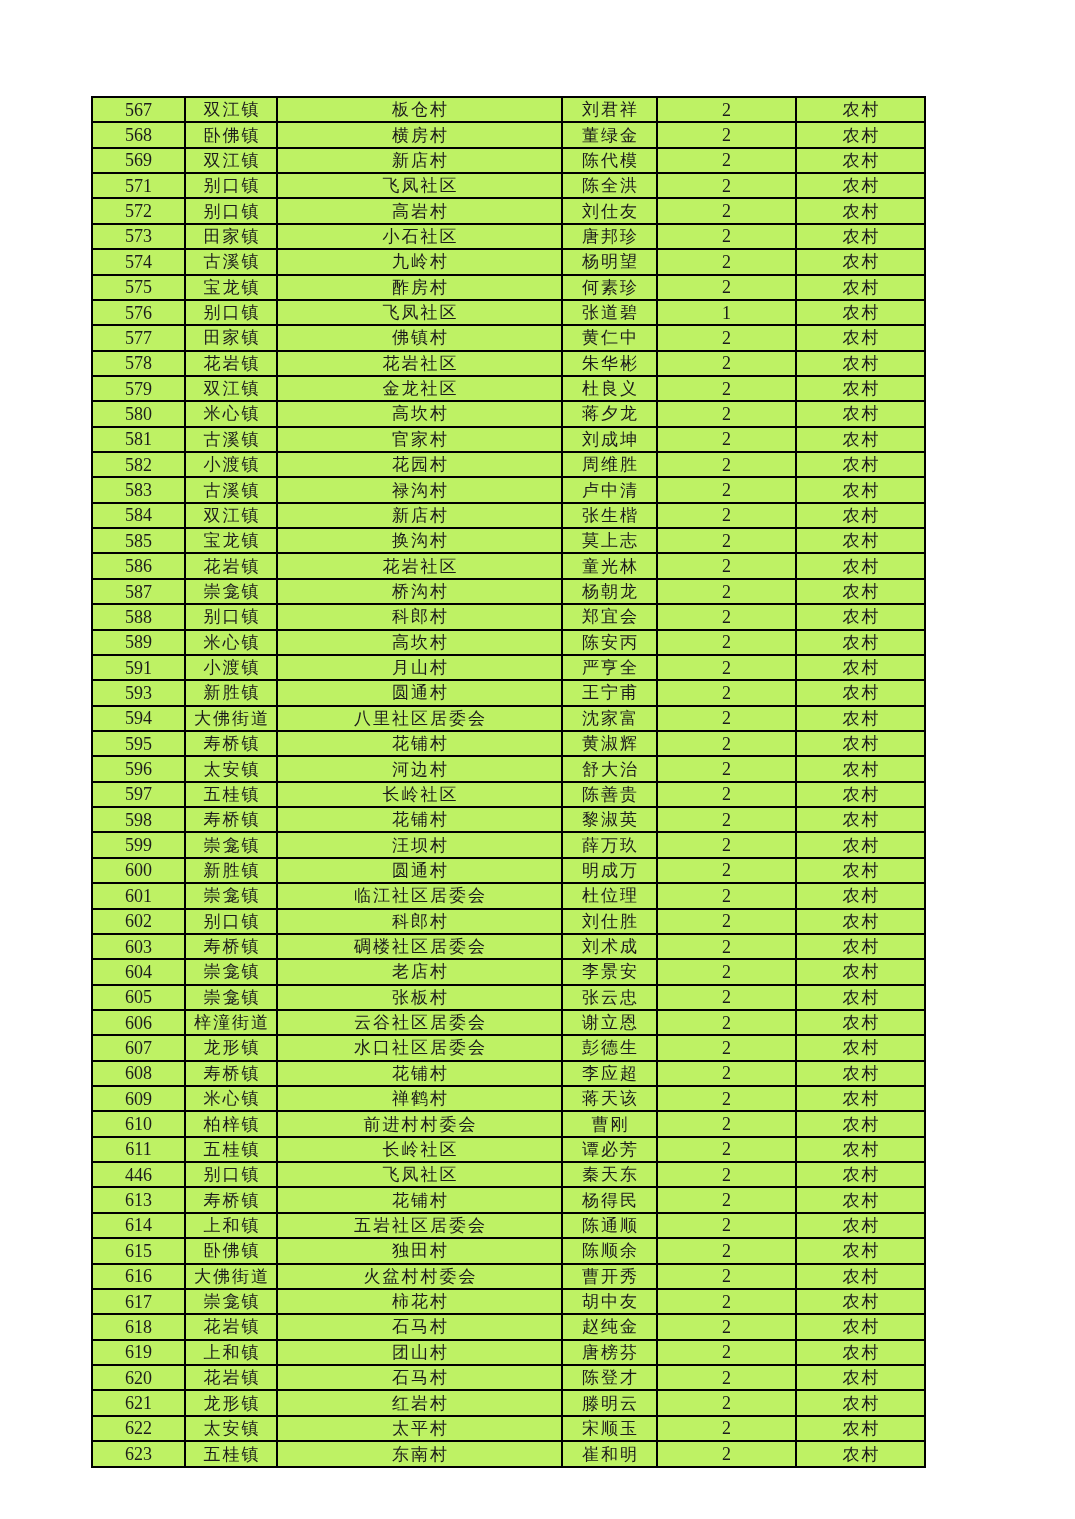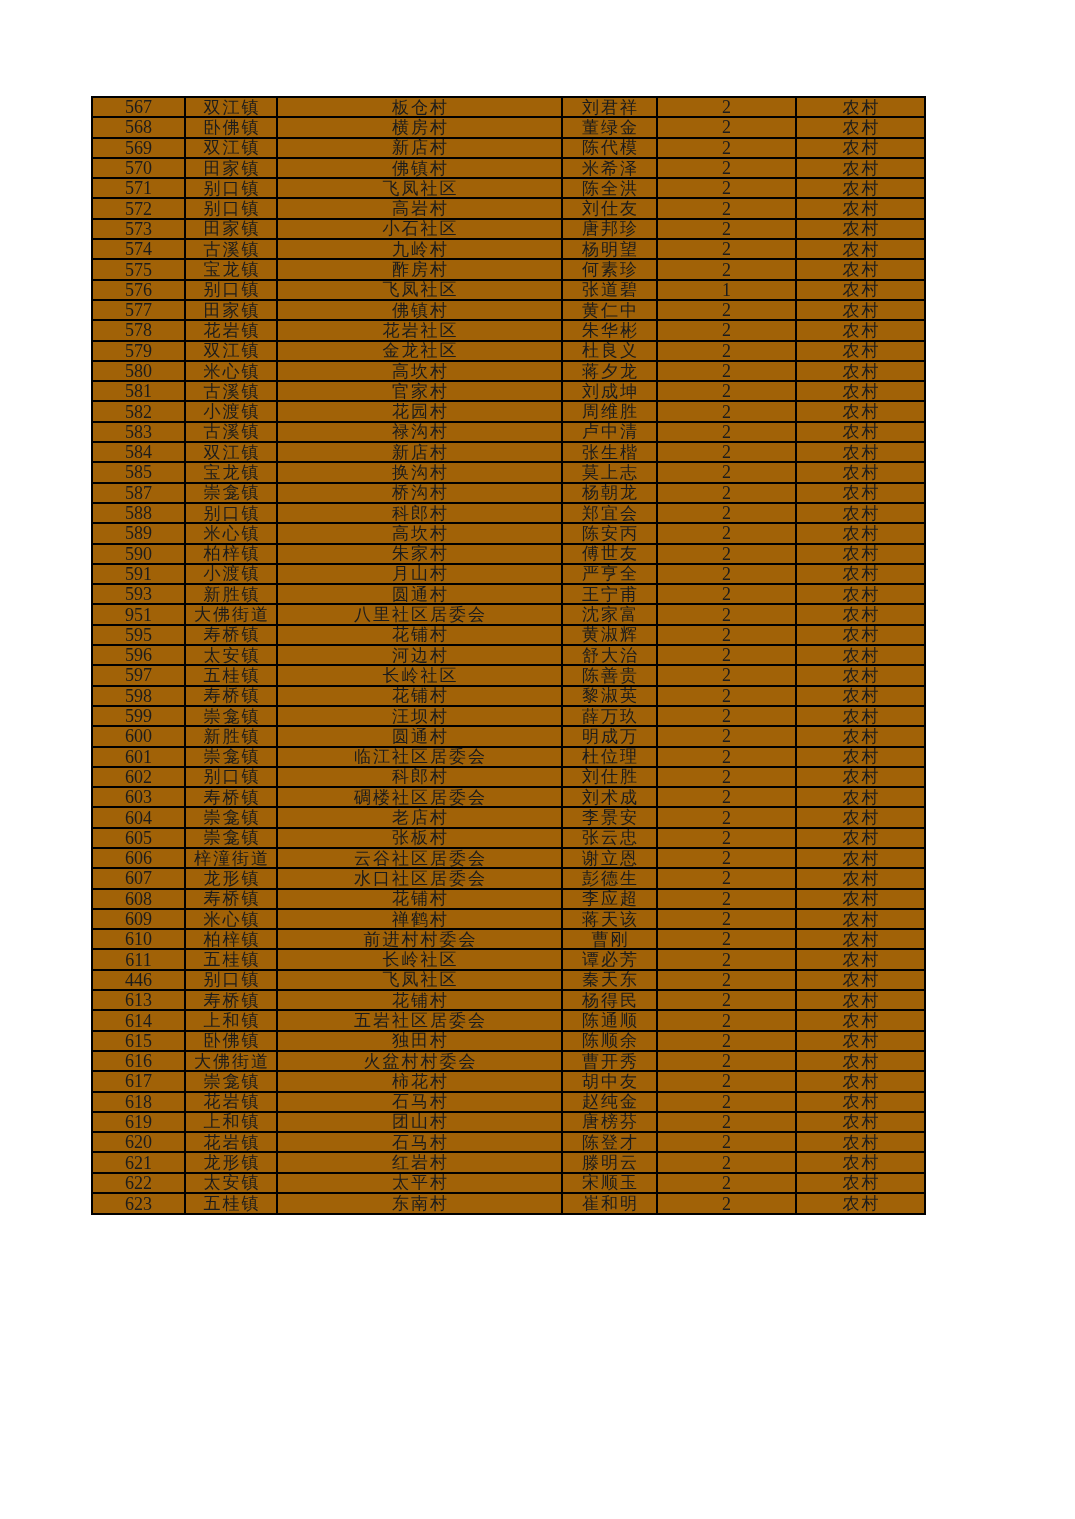--- a/index.html
+++ b/index.html
@@ -16,22 +16,22 @@
   }
   .sheet {
     position: absolute;
     left: 91px;
     top: 96px;
   }
   table.roster {
     border-collapse: collapse;
     table-layout: fixed;
     width: 833px;
-    height: 1119px;
-    background: #a16207;
+    height: 1372px;
+    background: #bef264;
   }
   table.roster td {
     border: 2px solid #000000;
     padding: 0;
     margin: 0;
     text-align: center;
     vertical-align: middle;
     font-size: 17px;
     line-height: 1;
     white-space: nowrap;
@@ -79,28 +79,20 @@
         </tr>
         <tr>
           <td class="num">569</td>
           <td class="cjk">双江镇</td>
           <td class="cjk">新店村</td>
           <td class="cjk">陈代模</td>
           <td class="num">2</td>
           <td class="cjk">农村</td>
         </tr>
         <tr>
-          <td class="num">570</td>
-          <td class="cjk">田家镇</td>
-          <td class="cjk">佛镇村</td>
-          <td class="cjk">米希泽</td>
-          <td class="num">2</td>
-          <td class="cjk">农村</td>
-        </tr>
-        <tr>
           <td class="num">571</td>
           <td class="cjk">别口镇</td>
           <td class="cjk">飞凤社区</td>
           <td class="cjk">陈全洪</td>
           <td class="num">2</td>
           <td class="cjk">农村</td>
         </tr>
         <tr>
           <td class="num">572</td>
           <td class="cjk">别口镇</td>
@@ -207,20 +199,28 @@
         </tr>
         <tr>
           <td class="num">585</td>
           <td class="cjk">宝龙镇</td>
           <td class="cjk">换沟村</td>
           <td class="cjk">莫上志</td>
           <td class="num">2</td>
           <td class="cjk">农村</td>
         </tr>
         <tr>
+          <td class="num">586</td>
+          <td class="cjk">花岩镇</td>
+          <td class="cjk">花岩社区</td>
+          <td class="cjk">童光林</td>
+          <td class="num">2</td>
+          <td class="cjk">农村</td>
+        </tr>
+        <tr>
           <td class="num">587</td>
           <td class="cjk">崇龛镇</td>
           <td class="cjk">桥沟村</td>
           <td class="cjk">杨朝龙</td>
           <td class="num">2</td>
           <td class="cjk">农村</td>
         </tr>
         <tr>
           <td class="num">588</td>
           <td class="cjk">别口镇</td>
@@ -231,45 +231,37 @@
         </tr>
         <tr>
           <td class="num">589</td>
           <td class="cjk">米心镇</td>
           <td class="cjk">高坎村</td>
           <td class="cjk">陈安丙</td>
           <td class="num">2</td>
           <td class="cjk">农村</td>
         </tr>
         <tr>
-          <td class="num">590</td>
-          <td class="cjk">柏梓镇</td>
-          <td class="cjk">朱家村</td>
-          <td class="cjk">傅世友</td>
-          <td class="num">2</td>
-          <td class="cjk">农村</td>
-        </tr>
-        <tr>
           <td class="num">591</td>
           <td class="cjk">小渡镇</td>
           <td class="cjk">月山村</td>
           <td class="cjk">严亨全</td>
           <td class="num">2</td>
           <td class="cjk">农村</td>
         </tr>
         <tr>
           <td class="num">593</td>
           <td class="cjk">新胜镇</td>
           <td class="cjk">圆通村</td>
           <td class="cjk">王宁甫</td>
           <td class="num">2</td>
           <td class="cjk">农村</td>
         </tr>
         <tr>
-          <td class="num">951</td>
+          <td class="num">594</td>
           <td class="cjk">大佛街道</td>
           <td class="cjk">八里社区居委会</td>
           <td class="cjk">沈家富</td>
           <td class="num">2</td>
           <td class="cjk">农村</td>
         </tr>
         <tr>
           <td class="num">595</td>
           <td class="cjk">寿桥镇</td>
           <td class="cjk">花铺村</td>

